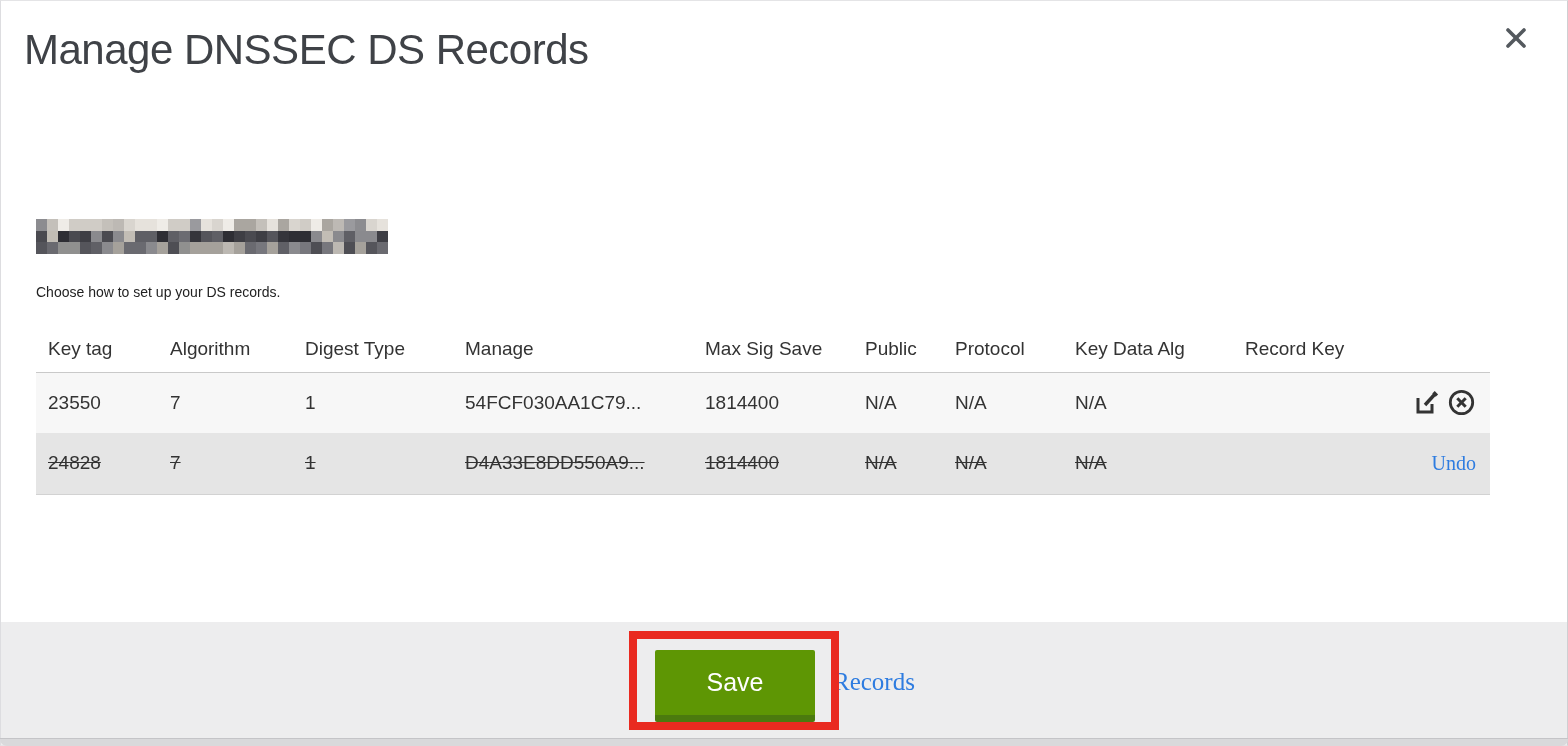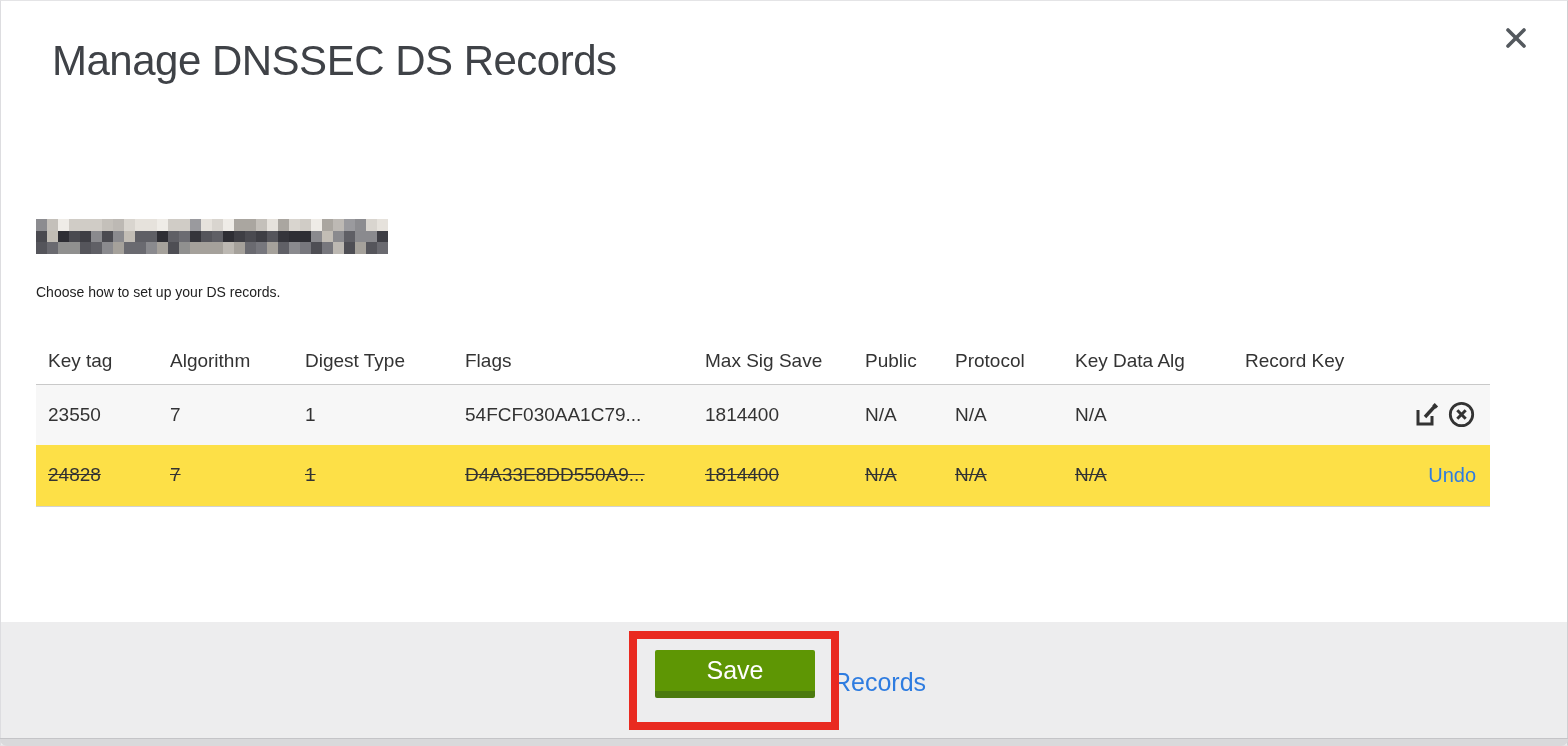--- a/index.html
+++ b/index.html
@@ -13,75 +13,75 @@
     position:absolute; inset:0; pointer-events:none;
     border:1px solid #e4e4e6; border-right-color:#cfcfd2; border-left-color:#dddde0;
     z-index:50;
   }
   .bottom-edge {
     position:absolute; left:0; right:0; bottom:0; height:8px;
     background:#d9d9db; border-top:1px solid #c4c4c7;
     border-radius:0 0 7px 7px; z-index:51; pointer-events:none;
   }
   .title {
-    position:absolute; left:52px; top:26px;
-    font-size:42px; font-weight:400; color:#3f4247; letter-spacing:-0.5px;margin-top:11px;
+    position:absolute; left:24px; top:26px;
+    font-size:42px; font-weight:400; color:#3f4247; letter-spacing:-0.5px;
   }
   .close-btn {
     position:absolute; left:1498px; top:20px; width:36px; height:36px;
     background:none; border:none; cursor:pointer; padding:4px;
   }
   .domain-mosaic {
     position:absolute; left:36px; top:219px; width:352px; height:35px;
     display:grid; grid-template-columns:repeat(32,1fr); grid-template-rows:repeat(3,1fr);
   }
   .domain-mosaic span { display:block; }
   .instruction {
     position:absolute; left:36px; top:284px;
     font-size:14px; color:#222; font-weight:400;
   }
   table.ds-table {
-    position:absolute; left:36px; top:338px; width:1454px;
+    position:absolute; left:36px; top:326px; width:1454px;
     border-collapse:collapse; table-layout:fixed;
   }
   .ds-table th {
     height:46px; text-align:left; vertical-align:middle;
     font-size:19px; font-weight:400; color:#333; padding:0 6px 0 12px;
     white-space:nowrap; overflow:hidden;
   }
   .ds-table td {
     height:61px; vertical-align:middle;
     font-size:19px; color:#333; padding:0 6px 0 12px;
     white-space:nowrap; overflow:hidden;
   }
   tr.row-current { background:#f7f7f7; }
   tr.row-current td { border-top:1px solid #c9c9c9;margin-top:36px; }
-  tr.row-deleted { background:#fde047; }
+  tr.row-deleted { background:#e5e5e5; }
   tr.row-deleted td { border-bottom:1px solid #d2d2d2; }
   tr.row-deleted td.strike-cell { text-decoration:line-through; }
   td.actions-cell { text-align:right; padding-right:14px; }
   .icon-btn {
     background:none; border:none; padding:0; cursor:pointer;
     vertical-align:middle; margin-left:2px; line-height:0;
   }
   .undo-link, .cancel-link {
-    color:#2e7ce0; text-decoration:none; cursor:pointer; background:none; border:none;
+    color:#2e7ce0; text-decoration:none; cursor:pointer; background:none; border:none;font-family:Liberation Serif, serif;
   }
   .undo-link { font-size:20px; }
   .add-btn {
     position:absolute; left:36px; top:513px; width:212px; height:41px;
     background:#fff; border:3px solid #699c12; color:#699c12;
     font-size:20px; font-family:inherit; cursor:pointer;
   }
   .footer {
     position:absolute; left:0; top:622px; width:1568px; height:124px;
     background:#ededee;
   }
   .save-btn {
-    position:absolute; left:655px; top:28px; width:160px; height:48px;
+    position:absolute; left:655px; top:28px; width:160px; height:72px;
     background:#5e9604; border:none; border-bottom:7px solid #4b7a0e;
     color:#fff; font-size:25px; font-family:inherit; cursor:pointer;
     border-radius:2px;
   }
   .cancel-link { position:absolute; left:833px; top:46px; font-size:25px; }
   .annotation-rect {
     position:absolute; left:629px; top:631px; width:210px; height:99px;
     border:8px solid #e92a20; background:transparent; z-index:40;
     pointer-events:none;
   }
@@ -212,21 +212,21 @@
       <col style="width:120px">
         <col style="width:170px">
         <col style="width:155px">
       <col style="width:102px">
     </colgroup>
     <thead>
       <tr>
         <th>Key tag</th>
         <th>Algorithm</th>
         <th>Digest Type</th>
-        <th>Flags</th>
+        <th>Manage</th>
         <th>Max Sig Save</th>
         <th>Public</th>
         <th>Protocol</th>
         <th>Key Data Alg</th>
         <th>Record Key</th>
         <th></th>
       </tr>
     </thead>
     <tbody>
       <tr class="row-current">

